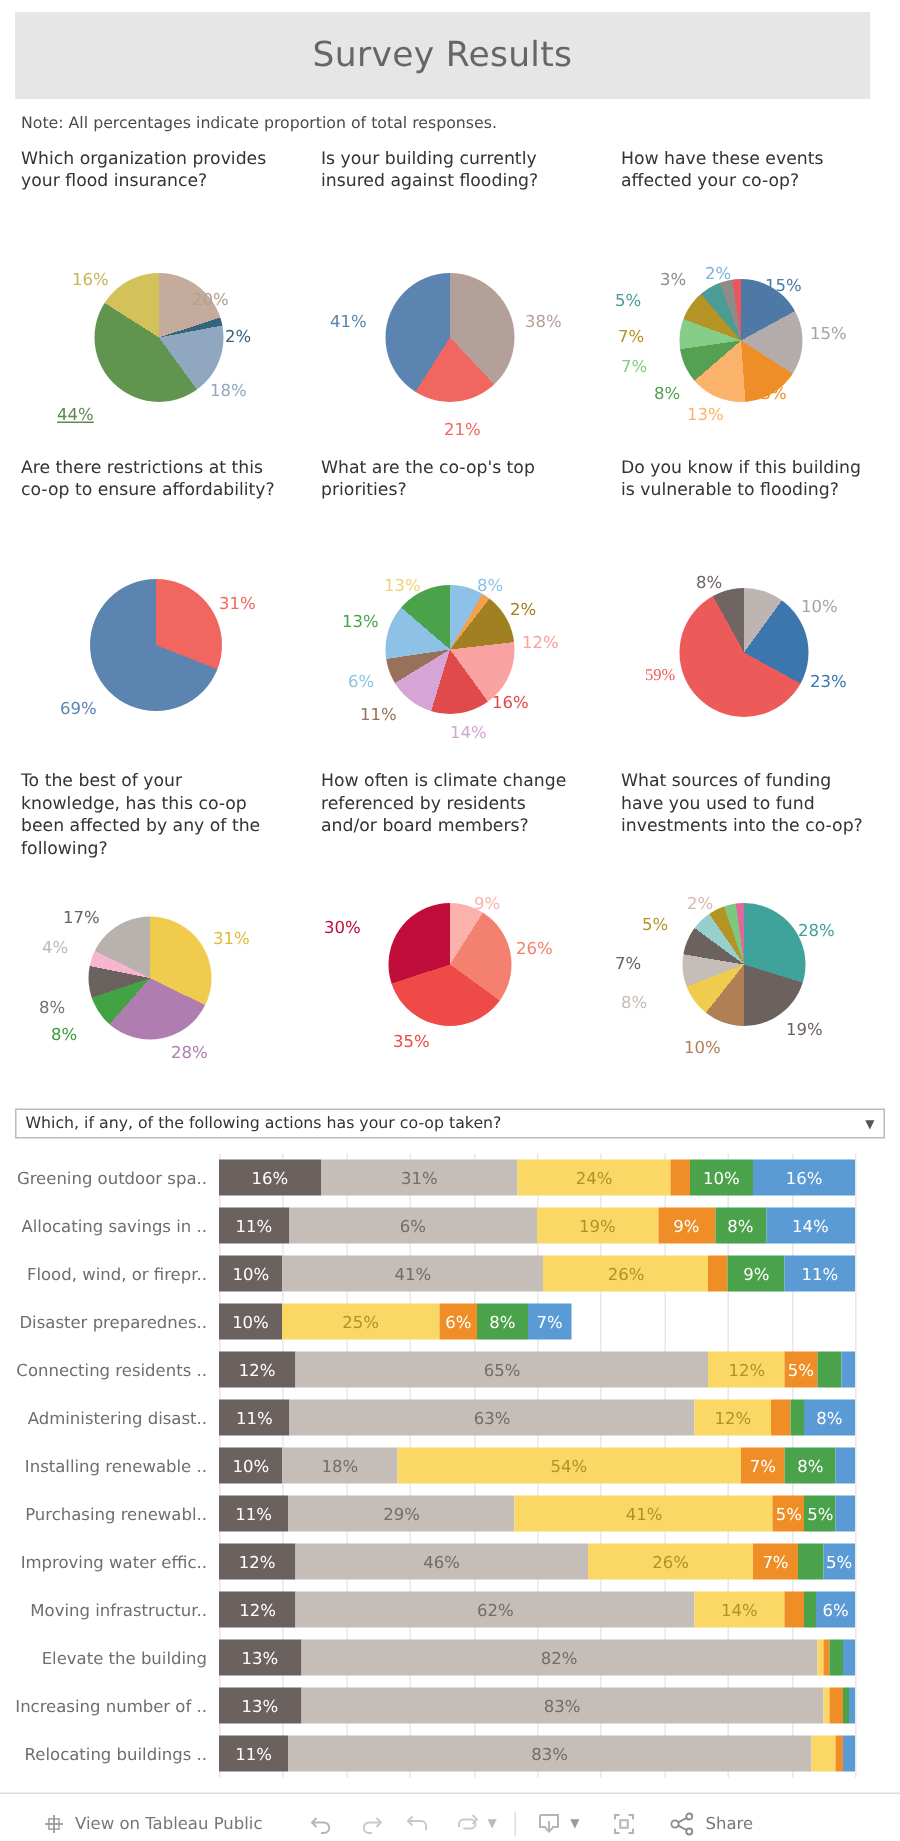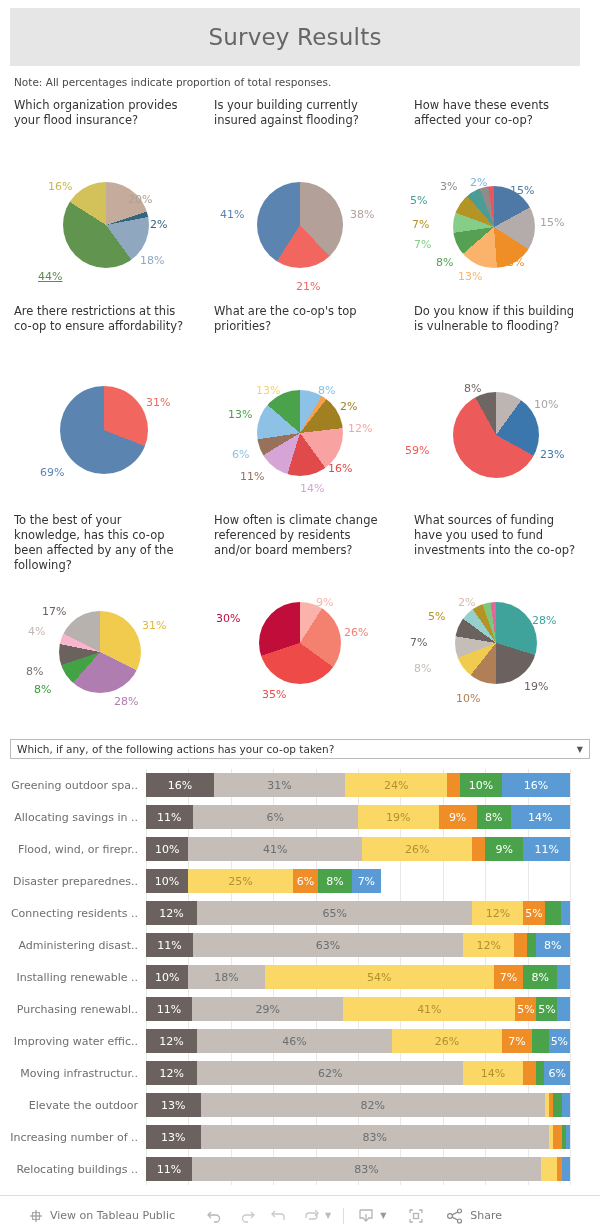--- a/index.html
+++ b/index.html
@@ -168,21 +168,21 @@
             <span class="lbl" style="left: 28px; top: 68px; color: rgb(74, 163, 74);">13%</span>
             <span class="lbl" style="left: 56px; top: 44px; color: rgb(241, 211, 119);">13%</span>
           </div>
         </div>
         <div class="pie-cell">
           <div class="pie-title" style="min-height: 36px;">Do you know if this building is vulnerable to flooding?</div>
           <div class="pie-wrap" style="height: 173px;">
             <div class="pie" style="width: 86px; height: 86px; left: 53px; top: 52px; background: conic-gradient(rgb(189, 181, 178) 0deg, rgb(189, 181, 178) 36deg, rgb(59, 119, 173) 36deg, rgb(59, 119, 173) 118.8deg, rgb(236, 90, 90) 118.8deg, rgb(236, 90, 90) 331.2deg, rgb(111, 102, 99) 331.2deg, rgb(111, 102, 99) 360deg);"></div>
             <span class="lbl" style="left: 134px; top: 58px; color: rgb(169, 163, 161);">10%</span>
             <span class="lbl" style="left: 140px; top: 108px; color: rgb(59, 119, 173);">23%</span>
-            <span class="lbl" style="left: 5px; top: 104px; color: rgb(236, 90, 90);">59%</span>
+            <span class="lbl" style="left: 30px; top: 104px; color: rgb(236, 90, 90); font-family: Liberation Serif, serif;">59%</span>
             <span class="lbl" style="left: 64px; top: 42px; color: rgb(111, 102, 99);">8%</span>
           </div>
         </div>
       </div>
       <div class="pie-row">
         <div class="pie-cell">
           <div class="pie-title" style="min-height: 51px;">To the best of your knowledge, has this co-op been affected by any of the following?</div>
           <div class="pie-wrap" style="height: 160px;">
             <div class="pie" style="width: 82px; height: 82px; left: 59px; top: 38px; background: conic-gradient(rgb(241, 203, 78) 0deg, rgb(241, 203, 78) 116.25deg, rgb(176, 125, 176) 116.25deg, rgb(176, 125, 176) 221.25deg, rgb(67, 162, 67) 221.25deg, rgb(67, 162, 67) 251.25deg, rgb(107, 98, 95) 251.25deg, rgb(107, 98, 95) 281.25deg, rgb(247, 182, 205) 281.25deg, rgb(247, 182, 205) 296.25deg, rgb(184, 178, 174) 296.25deg, rgb(184, 178, 174) 360deg);"></div>
             <span class="lbl" style="left: 142px; top: 46px; color: rgb(224, 185, 58);">31%</span>
@@ -439,21 +439,21 @@
             <span style="color: rgb(176, 145, 44);">14%</span>
           </div>
           <div class="seg" style="width: 3.0303%; background: rgb(239, 142, 38);"></div>
           <div class="seg" style="width: 2.0202%; background: rgb(74, 163, 74);"></div>
           <div class="seg" style="width: 6.06061%; background: rgb(91, 155, 213);">
             <span style="color: rgb(255, 255, 255);">6%</span>
           </div>
         </div>
       </div>
       <div class="bar-row">
-        <div class="bar-label">Elevate the outdoor</div>
+        <div class="bar-label">Elevate the building</div>
         <div class="bar-track">
           <div class="seg" style="width: 12.8713%; background: rgb(107, 98, 95);">
             <span style="color: rgb(255, 255, 255);">13%</span>
           </div>
           <div class="seg" style="width: 81.1881%; background: rgb(196, 189, 184);">
             <span style="color: rgb(110, 110, 110);">82%</span>
           </div>
           <div class="seg" style="width: 0.990099%; background: rgb(251, 216, 102);"></div>
           <div class="seg" style="width: 0.990099%; background: rgb(239, 142, 38);"></div>
           <div class="seg" style="width: 1.9802%; background: rgb(74, 163, 74);"></div>

